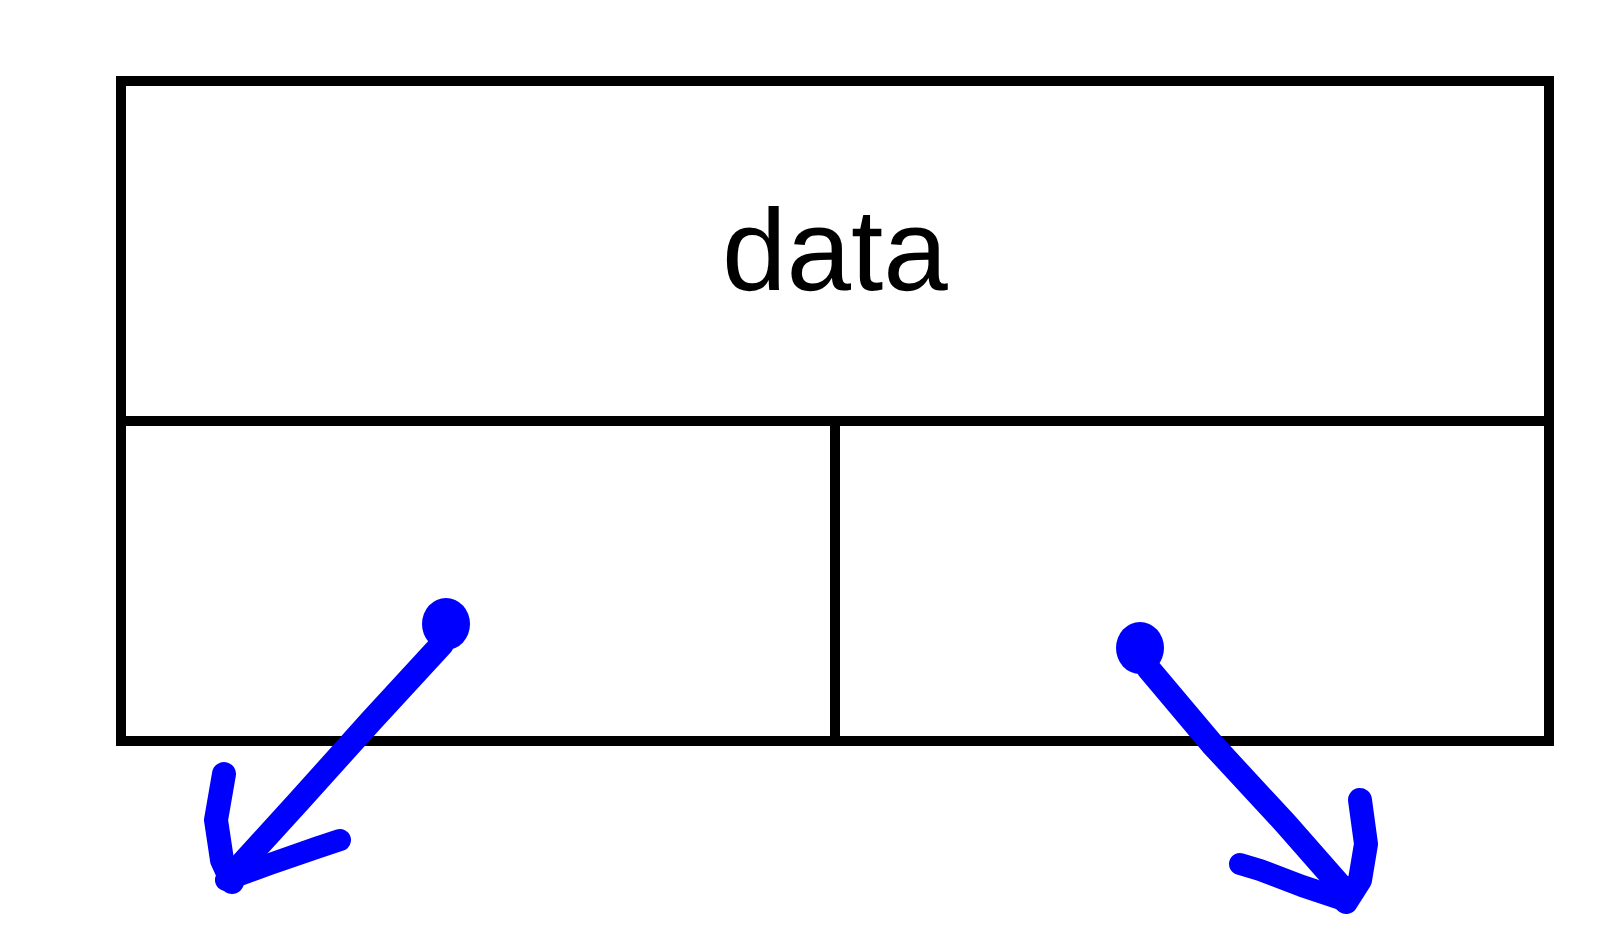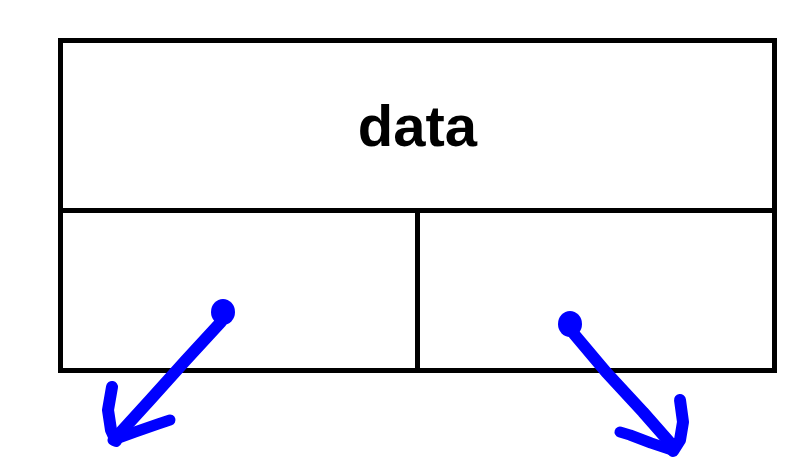--- a/index.html
+++ b/index.html
@@ -48,21 +48,21 @@
     text-align: center;
   }
 
   .header-cell {
     height: 165px;
   }
 
   .header-label {
     font-family: "Liberation Sans", sans-serif;
     font-size: 58px;
-    font-weight: 700;
+    font-weight: 400;
     color: #000000;
     line-height: 1;
     letter-spacing: 0px;
     display: block;
   }
 
   .body-cell {
     height: 155px;
   }
 

